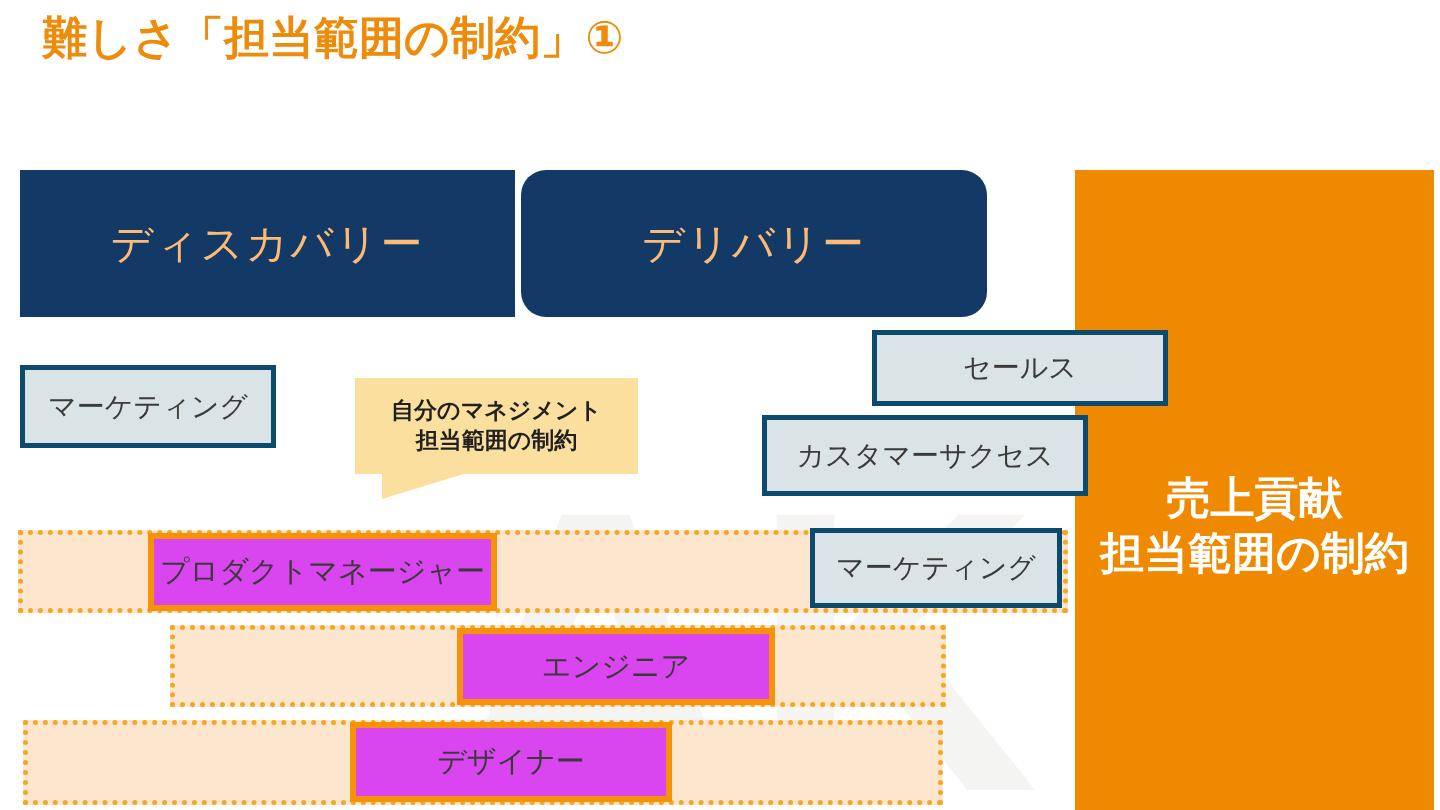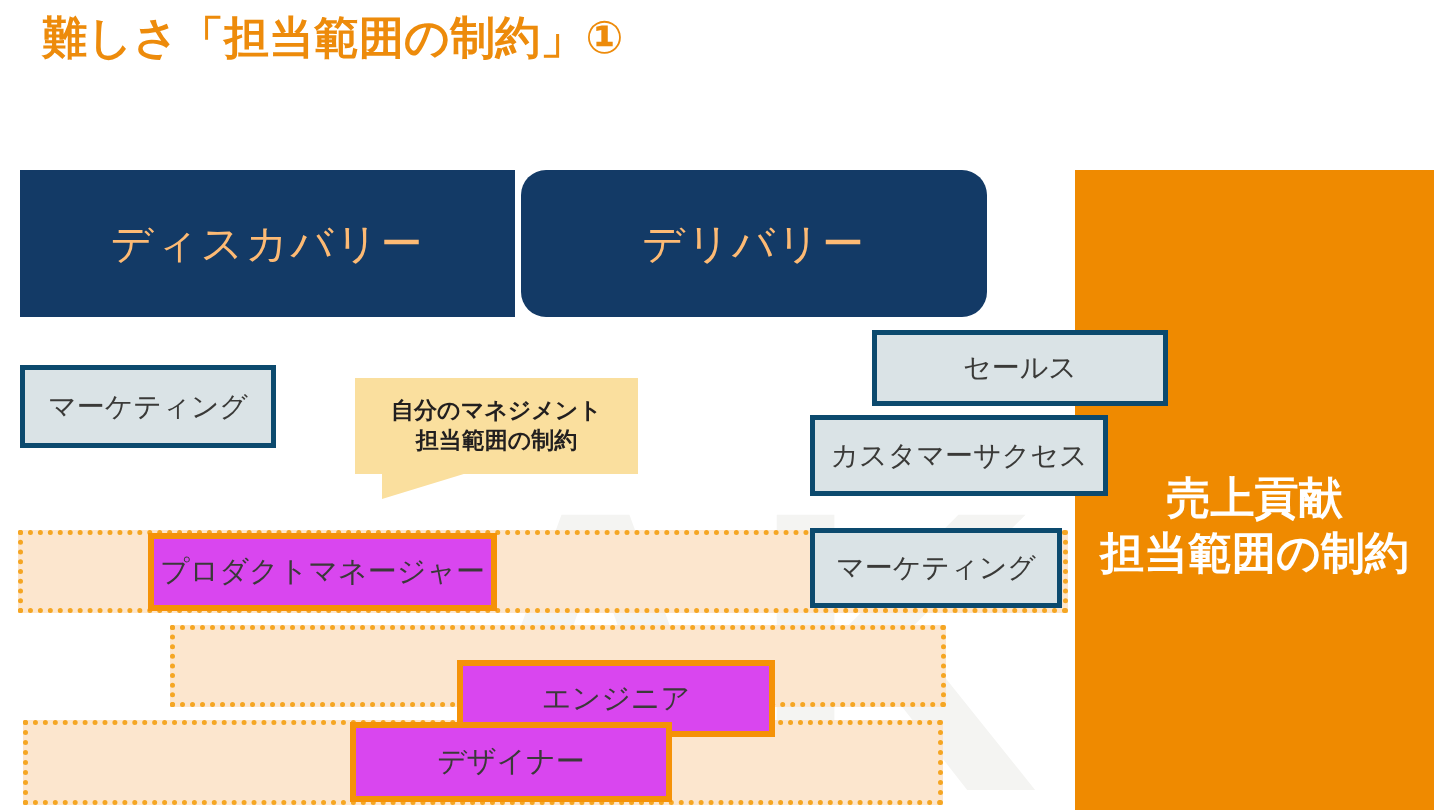--- a/index.html
+++ b/index.html
@@ -94,21 +94,21 @@
     box-sizing: border-box;
     display: flex;
     align-items: center;
     justify-content: center;
     font-size: 28px;
     color: #3a3a38;
     z-index: 6;
   }
   #chip-marketing-discovery { left: 20px;  top: 365px; width: 256px; height: 83px; }
   #chip-sales               { left: 872px; top: 330px; width: 296px; height: 76px; }
-  #chip-customer-success    { left: 762px; top: 415px; width: 298px; height: 81px; margin-left: 48px; }
+  #chip-customer-success    { left: 762px; top: 415px; width: 326px; height: 81px; }
   #chip-marketing-delivery  { left: 810px; top: 528px; width: 252px; height: 80px; }
 
   
   .span-dotted {
     position: absolute;
     background: #fce6ce;
     border: 5px dotted #f5a623;
     box-sizing: border-box;
     z-index: 2;
   }
@@ -123,21 +123,21 @@
     border: 6px solid #f59207;
     box-sizing: border-box;
     display: flex;
     align-items: center;
     justify-content: center;
     font-size: 29px;
     color: #3a3a38;
     z-index: 3;
   }
   #box-pm       { left: 148px; top: 533px; width: 349px; height: 78px; }
-  #box-engineer { left: 457px; top: 660px; width: 318px; height: 77px; }
+  #box-engineer { left: 457px; top: 628px; width: 318px; height: 77px; }
   #box-designer { left: 350px; top: 722px; width: 322px; height: 80px; }
 
   
   #callout-scope {
     position: absolute;
     left: 355px;
     top: 378px;
     width: 283px;
     height: 96px;
     background: #fadf9e;

